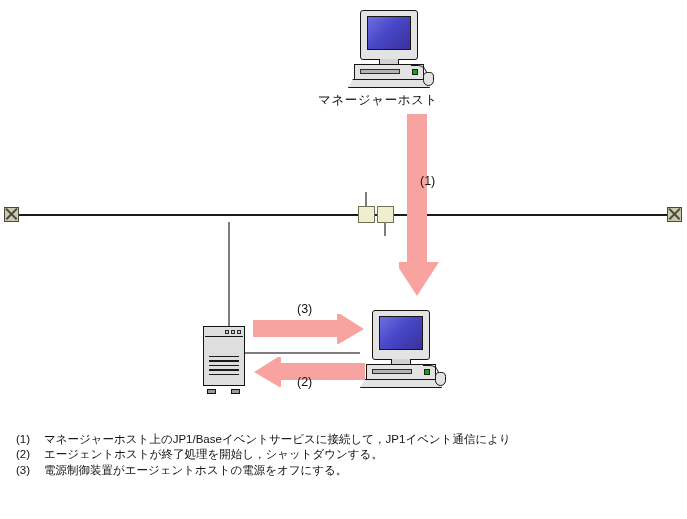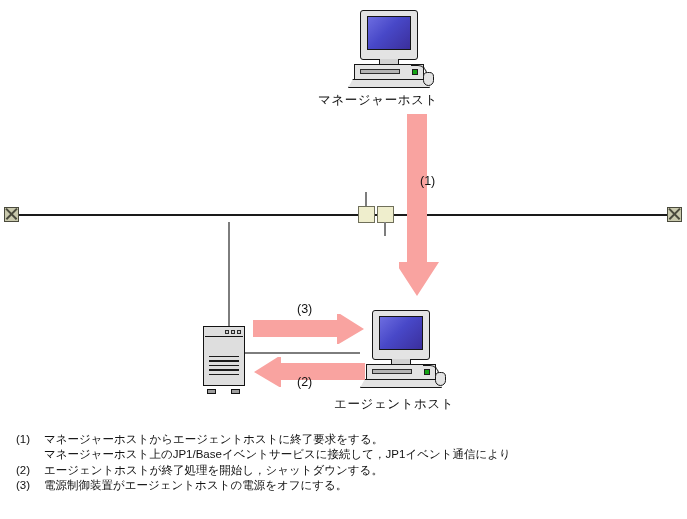--- a/index.html
+++ b/index.html
@@ -328,21 +328,20 @@
     </div>
     <div class="monitor-neck"></div>
     <div class="case-box">
       <div class="case-slot"></div>
       <div class="case-led"></div>
     </div>
     <div class="keyboard"></div>
     <div class="mouse-cord"></div>
     <div class="mouse-body"></div>
   </div>
-  <div class="host-label" id="label-agent">エージェントホスト</div>
 
   <div id="power-device">
     <div class="tower-body">
       <div class="tower-top-panel"></div>
       <div class="tower-leds">
         <i></i>
           <i></i>
           <i></i>
       </div>
       <div class="tower-vents">
@@ -376,21 +375,20 @@
       <polygon points="112,6 28,6 28,-2 1,15 28,31 28,23 112,23" fill="#f9a3a0"></polygon>
     </svg>
   </div>
   <div class="arrow-label" id="arrow-2-label">(2)</div>
 
   <div id="caption">
 
     <div class="cap-row">
       <div class="cap-num">(1)</div>
       <div class="cap-text">
-        <div>マネージャーホストからエージェントホストに終了要求をする。</div>
         <div>マネージャーホスト上のJP1/Baseイベントサービスに接続して，JP1イベント通信により</div>
       </div>
     </div>
 
     <div class="cap-row">
       <div class="cap-num">(2)</div>
       <div class="cap-text">
         <div>エージェントホストが終了処理を開始し，シャットダウンする。</div>
       </div>
     </div>

